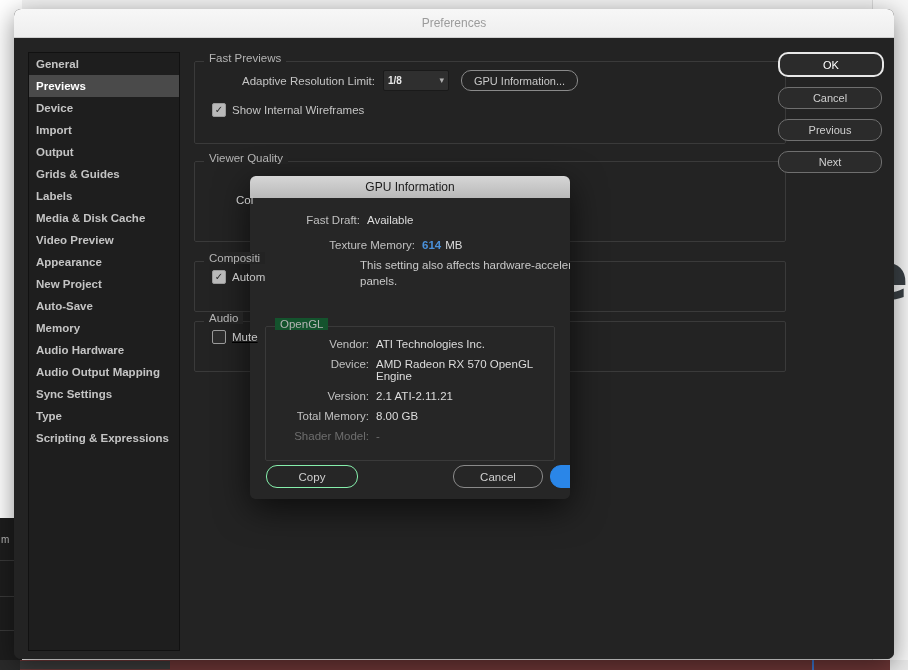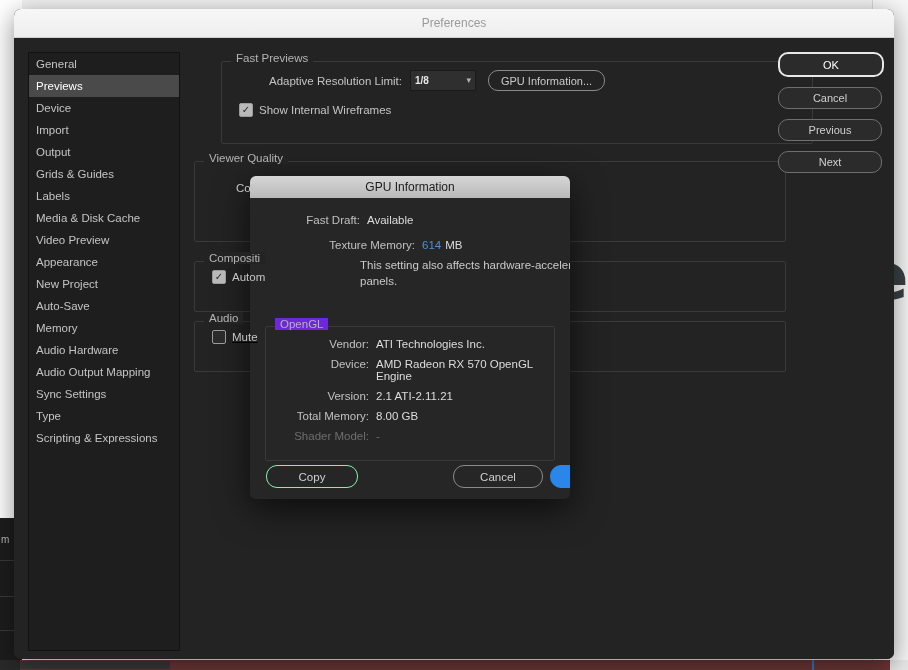--- a/index.html
+++ b/index.html
@@ -65,20 +65,21 @@
     display:flex;align-items:center;justify-content:center;
   }
   #prefs-title{font-size:12px;color:#9b9b9b;}
   #prefs-body{position:absolute;top:29px;left:0;right:0;bottom:0;background:#232323;}
 
   
   #prefs-sidebar{
     position:absolute;left:14px;top:14px;width:150px;height:597px;
     background:#1e1e1e;border:1px solid #111;
     overflow:hidden;
+    font-weight:bold;
   }
   .side-item{
     height:22px;line-height:22px;padding-left:7px;
     font-size:11.5px;color:#c4c4c4;white-space:nowrap;
     cursor:default;
   }
   .side-item.selected{background:#4a4a4a;color:#ffffff;}
 
   
   #prefs-actions{position:absolute;right:14px;top:14px;width:102px;}
@@ -150,36 +151,36 @@
   #gpu-body{position:absolute;top:22px;left:0;right:0;bottom:0;background:#262626;}
 
   .kv{display:flex;align-items:baseline;margin-bottom:8px;}
   .kv-key{
     font-size:11.5px;color:#c0c0c0;text-align:right;
     width:104px;margin-right:7px;flex:none;
   }
   .kv-val{font-size:11.5px;color:#dcdcdc;}
   .kv.dim .kv-key{color:#6e6e6e;}
   .kv.dim .kv-val{color:#6e6e6e;}
-  .accent{font-weight:normal;}
+  .accent{font-weight:bold;}
 
   #fastdraft-row{position:absolute;left:6px;top:16px;}
   #texmem-block{position:absolute;left:61px;top:41px;width:330px;}
   #texmem-note{
     font-size:11.5px;color:#c9c9c9;line-height:16px;
     margin-left:49px;margin-top:-2px;max-width:245px;
   }
 
   #opengl-group{position:absolute;left:15px;top:120px;right:15px;height:143px;}
   #opengl-frame{
     position:absolute;left:0;right:0;top:8px;bottom:0;
     border:1px solid #3a3a3a;border-radius:2px;
   }
   #opengl-legend{
-    position:absolute;left:10px;top:0;background:#6d28d9;padding:0 5px;
+    position:absolute;left:10px;top:0;background:#14532d;padding:0 5px;
     font-size:11.5px;color:#b4b4b4;z-index:2;
   }
   #opengl-rows{position:relative;z-index:1;padding:20px 12px 0 0;}
 
   #gpu-buttons{position:absolute;left:0;right:0;bottom:12px;height:22px;}
   .modal-btn{
     position:absolute;height:21px;border-radius:11px;
     font-size:11.5px;display:flex;align-items:center;justify-content:center;
     cursor:default;user-select:none;
   }
@@ -235,21 +236,21 @@
         <div class="side-item">Memory</div>
         <div class="side-item">Audio Hardware</div>
         <div class="side-item">Audio Output Mapping</div>
         <div class="side-item">Sync Settings</div>
         <div class="side-item">Type</div>
         <div class="side-item">Scripting &amp; Expressions</div>
       </div>
 
     <div id="prefs-content">
 
-      <div class="group" style="top:0px;height:92px;margin-left:27px;">
+      <div class="group" style="top:0px;height:92px;">
         <div class="group-frame"></div>
         <div class="group-legend">Fast Previews</div>
         <div class="group-inner">
           <div class="row" style="margin-left:36px;">
             <span class="row-label">Adaptive Resolution Limit:</span>
             <div class="select-box">
               <span class="select-val">1/8</span>
               <span class="chev">▾</span>
             </div>
             <div class="btn-outline">GPU Information...</div>
@@ -258,21 +259,21 @@
             <span class="chk on">✓</span>
             <span class="chk-label">Show Internal Wireframes</span>
           </div>
         </div>
       </div>
 
       <div class="group" style="top:100px;height:90px;">
         <div class="group-frame"></div>
         <div class="group-legend">Viewer Quality</div>
         <div class="group-inner">
-          <div class="row" style="margin-left:30px;margin-top:12px;">
+          <div class="row" style="margin-left:30px;margin-top:24px;">
             <span class="row-label">Col</span>
           </div>
         </div>
       </div>
 
       <div class="group" style="top:200px;height:60px;">
         <div class="group-frame"></div>
         <div class="group-legend">Compositi</div>
         <div class="group-inner">
           <div class="chk-row" style="margin-left:6px;">

